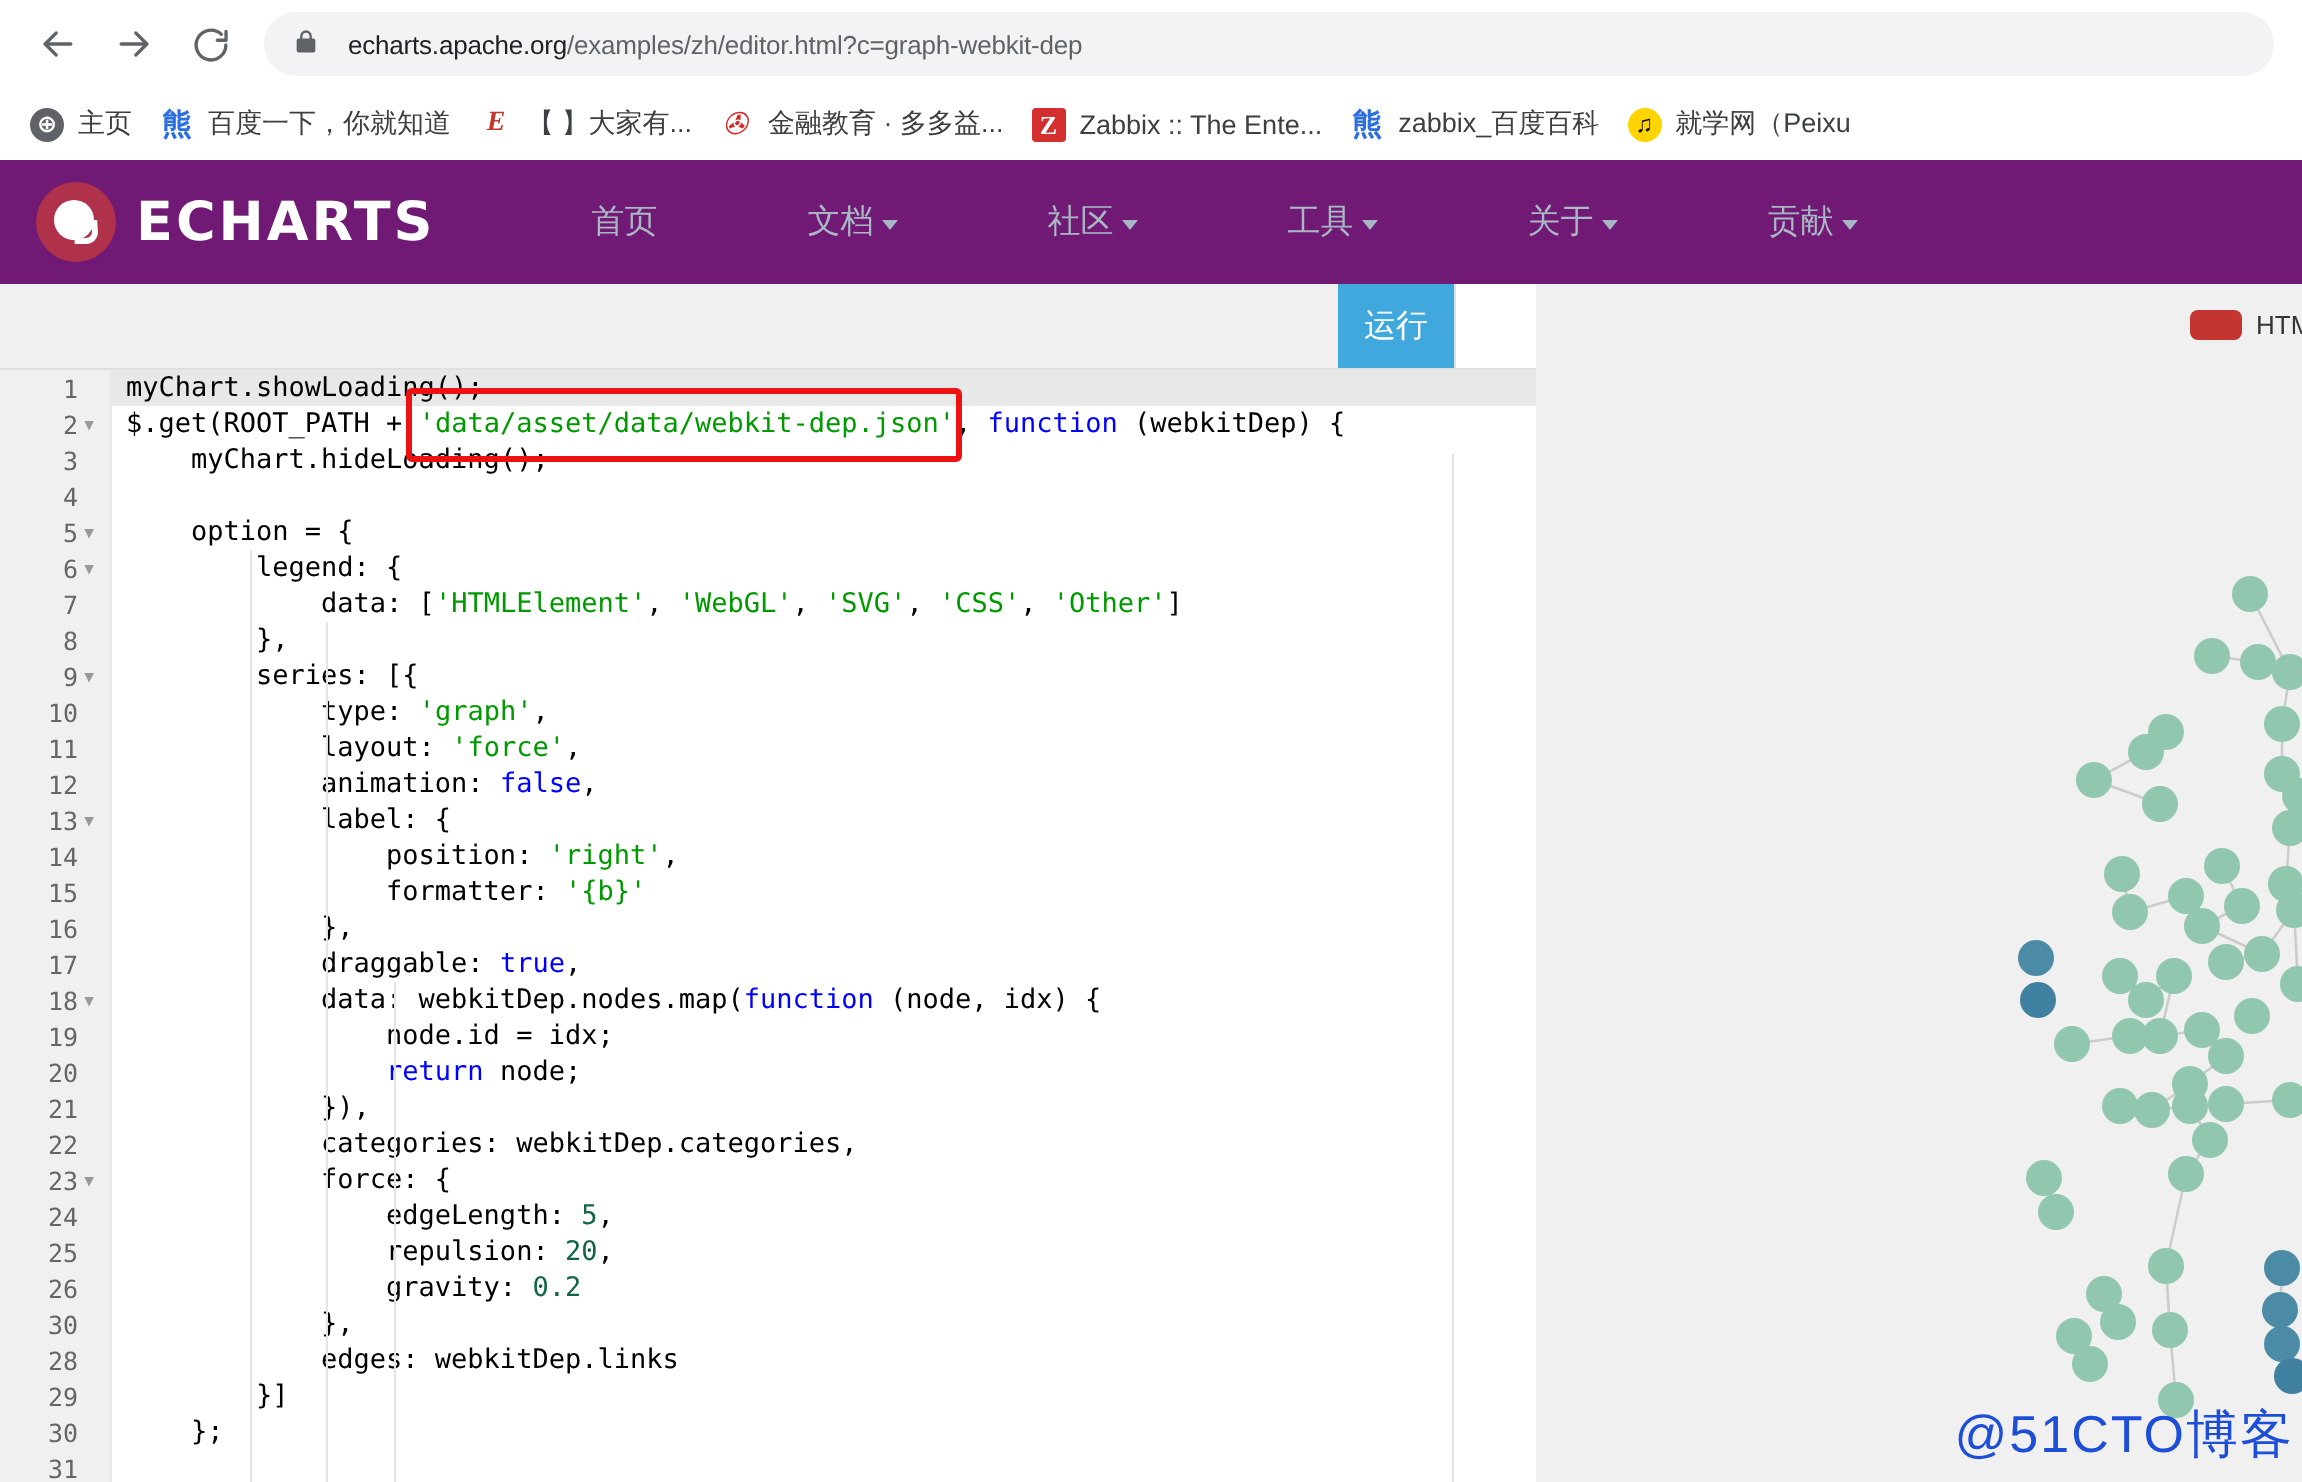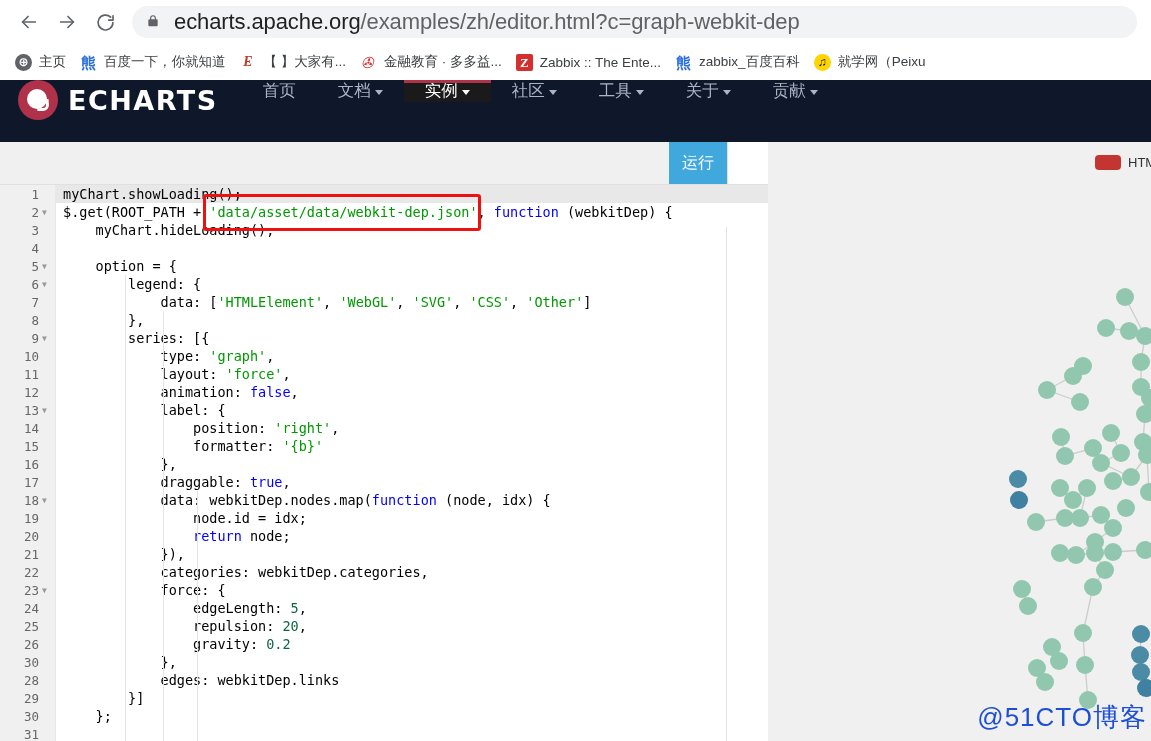--- a/index.html
+++ b/index.html
@@ -18,21 +18,21 @@
   }
   .nav-btn.enabled{color:#5f6368;}
   .nav-btn svg{display:block;}
   #omnibox{
     flex:1 1 auto;height:32px;margin-left:8px;margin-right:14px;
     background:#f1f3f4;border-radius:16px;display:flex;align-items:center;
     padding:0 14px;
   }
   #lock-icon{width:16px;height:16px;margin-right:12px;color:#5f6368;flex:0 0 auto;}
   #url-text{
-    font-size:22px;color:#202124;white-space:nowrap;overflow:hidden;
+    font-size:13px;color:#202124;white-space:nowrap;overflow:hidden;
     letter-spacing:-0.1px;
   }
   #url-text .dim{color:#5f6368;}
   #bookmarks-row{
     height:36px;display:flex;align-items:center;padding-left:8px;gap:0px;
     overflow:hidden;white-space:nowrap;
   }
   .bm{
     display:flex;align-items:center;height:24px;padding:0 7px;border-radius:4px;
     font-size:13.5px;color:#3c4043;flex:0 0 auto;max-width:230px;
@@ -46,22 +46,23 @@
   .ico-globe{background:#5f6368;border-radius:50%;color:#fff;font-size:12px;}
   .ico-baidu{background:transparent;color:#2b6fe0;font-size:15px;}
   .ico-e{background:transparent;color:#c0392b;font-size:14px;font-style:italic;font-family:"Liberation Serif",serif;border:0;}
   .ico-jr{background:transparent;color:#d62b2b;font-size:15px;font-weight:900;transform:skewX(-12deg);}
   .ico-z{background:#d32f2f;color:#fff;font-size:13px;font-family:"Liberation Serif",serif;}
   .ico-hp{background:#ffd400;color:#111;border-radius:50%;font-size:12px;}
   #chrome-sep{height:1px;background:#dadce0;}
 
   
   #echarts-nav{
-    height:62px;background:#0f172a;display:flex;align-items:flex-start;
+    height:62px;background:#701a75;display:flex;align-items:center;
     position:relative;
+    gap:33px;
   }
   #logo-wrap{display:flex;align-items:center;padding-left:18px;padding-right:24px;}
   #logo-mark{
     width:40px;height:40px;border-radius:50%;background:#b0314a;
     display:flex;align-items:center;justify-content:center;position:relative;
     flex:0 0 auto;
   }
   #logo-mark .dot{width:20px;height:20px;border-radius:50%;background:#fff;
     position:relative;top:-1px;left:-1px;}
   #logo-mark .tail{
@@ -224,24 +225,20 @@
       <span class="dot"></span>
         <span class="tail"></span>
     </span>
     <span id="logo-text">ECHARTS</span>
   </div>
   <div class="nav-item">
     <span>首页</span>
   </div>
   <div class="nav-item">
     <span>文档</span>
-      <i class="caret"></i>
-  </div>
-  <div class="nav-item active">
-    <span>实例</span>
       <i class="caret"></i>
   </div>
   <div class="nav-item">
     <span>社区</span>
       <i class="caret"></i>
   </div>
   <div class="nav-item">
     <span>工具</span>
       <i class="caret"></i>
   </div>

